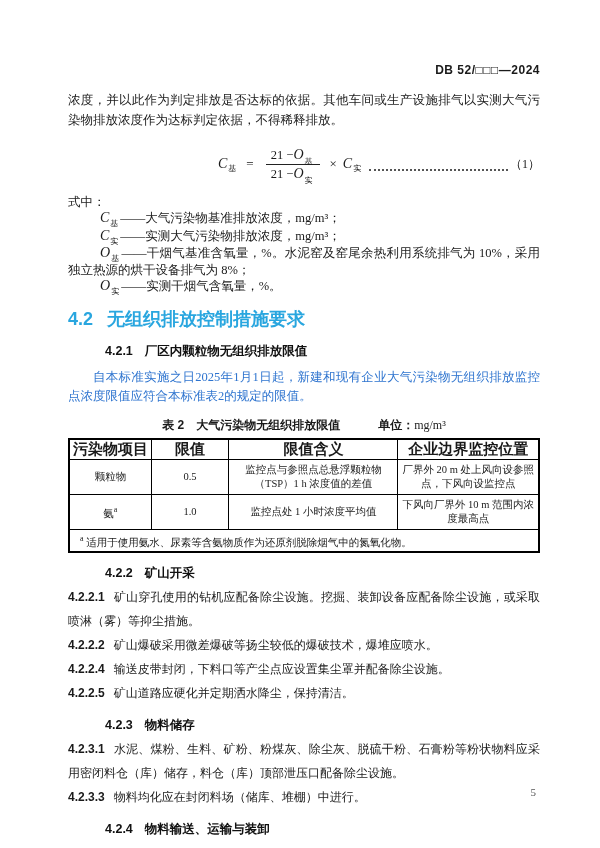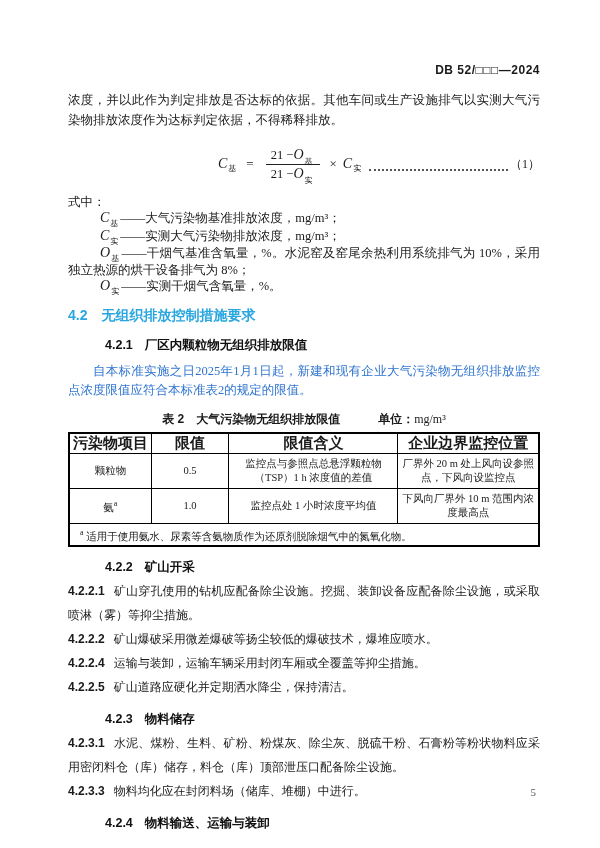--- a/index.html
+++ b/index.html
@@ -36,21 +36,21 @@
   .dots { flex:1; height:0; border-bottom:2px dotted #555; margin:0 2px 0 6px; position:relative; top:6px; }
   .eqno { font-size:12px; }
 
   
   .def-where { margin:6px 0 0 0; font-size:12.5px; line-height:16px; }
   .def-line { margin:0; font-size:12.5px; line-height:15.5px; text-indent:32px; text-align:justify; }
 
   
   .sec {
     font-family:"Liberation Sans","DejaVu Sans",sans-serif;
-    font-weight:bold; font-size:14px;
+    font-weight:bold; font-size:18px;
     color:var(--accent-heading,#29a6df);
     margin:11px 0 0 0;
   }
   .sec .sec-no { margin-right:14px; }
   .subsec {
     font-family:"Liberation Sans","DejaVu Sans",sans-serif;
     font-weight:bold; font-size:12.5px; color:#111;
     margin:12px 0 0 37px;
   }
   .subsec .sec-no { margin-right:12px; }
@@ -181,21 +181,21 @@
       <tr>
         <td class="footnote-cell" colspan="4"><sup class="small">a</sup> <span>适用于使用氨水、尿素等含氨物质作为还原剂脱除烟气中的氮氧化物。</span></td>
       </tr>
     </tbody>
   </table>
 
   <h4 class="subsec"><span class="sec-no">4.2.2</span><span>矿山开采</span></h4>
   <div class="items-block">
     <p class="item"><span class="item-no">4.2.2.1</span><span>矿山穿孔使用的钻机应配备除尘设施。挖掘、装卸设备应配备除尘设施，或采取喷淋（雾）等抑尘措施。</span></p>
     <p class="item"><span class="item-no">4.2.2.2</span><span>矿山爆破采用微差爆破等扬尘较低的爆破技术，爆堆应喷水。</span></p>
-    <p class="item"><span class="item-no">4.2.2.4</span><span>运输与装卸，运输车辆采用封闭车厢或全覆盖等抑尘措施。</span></p>
+    <p class="item"><span class="item-no">4.2.2.4</span><span>输送皮带封闭，下料口等产尘点应设置集尘罩并配备除尘设施。</span></p>
     <p class="item"><span class="item-no">4.2.2.5</span><span>矿山道路应硬化并定期洒水降尘，保持清洁。</span></p>
   </div>
 
   <h4 class="subsec"><span class="sec-no">4.2.3</span><span>物料储存</span></h4>
   <div class="items-block">
     <p class="item"><span class="item-no">4.2.3.1</span><span>水泥、煤粉、生料、矿粉、粉煤灰、除尘灰、脱硫干粉、石膏粉等粉状物料应采用密闭料仓（库）储存，料仓（库）顶部泄压口配备除尘设施。</span></p>
     <p class="item"><span class="item-no">4.2.3.3</span><span>物料均化应在封闭料场（储库、堆棚）中进行。</span></p>
   </div>
 
   <h4 class="subsec"><span class="sec-no">4.2.4</span><span>物料输送、运输与装卸</span></h4>

